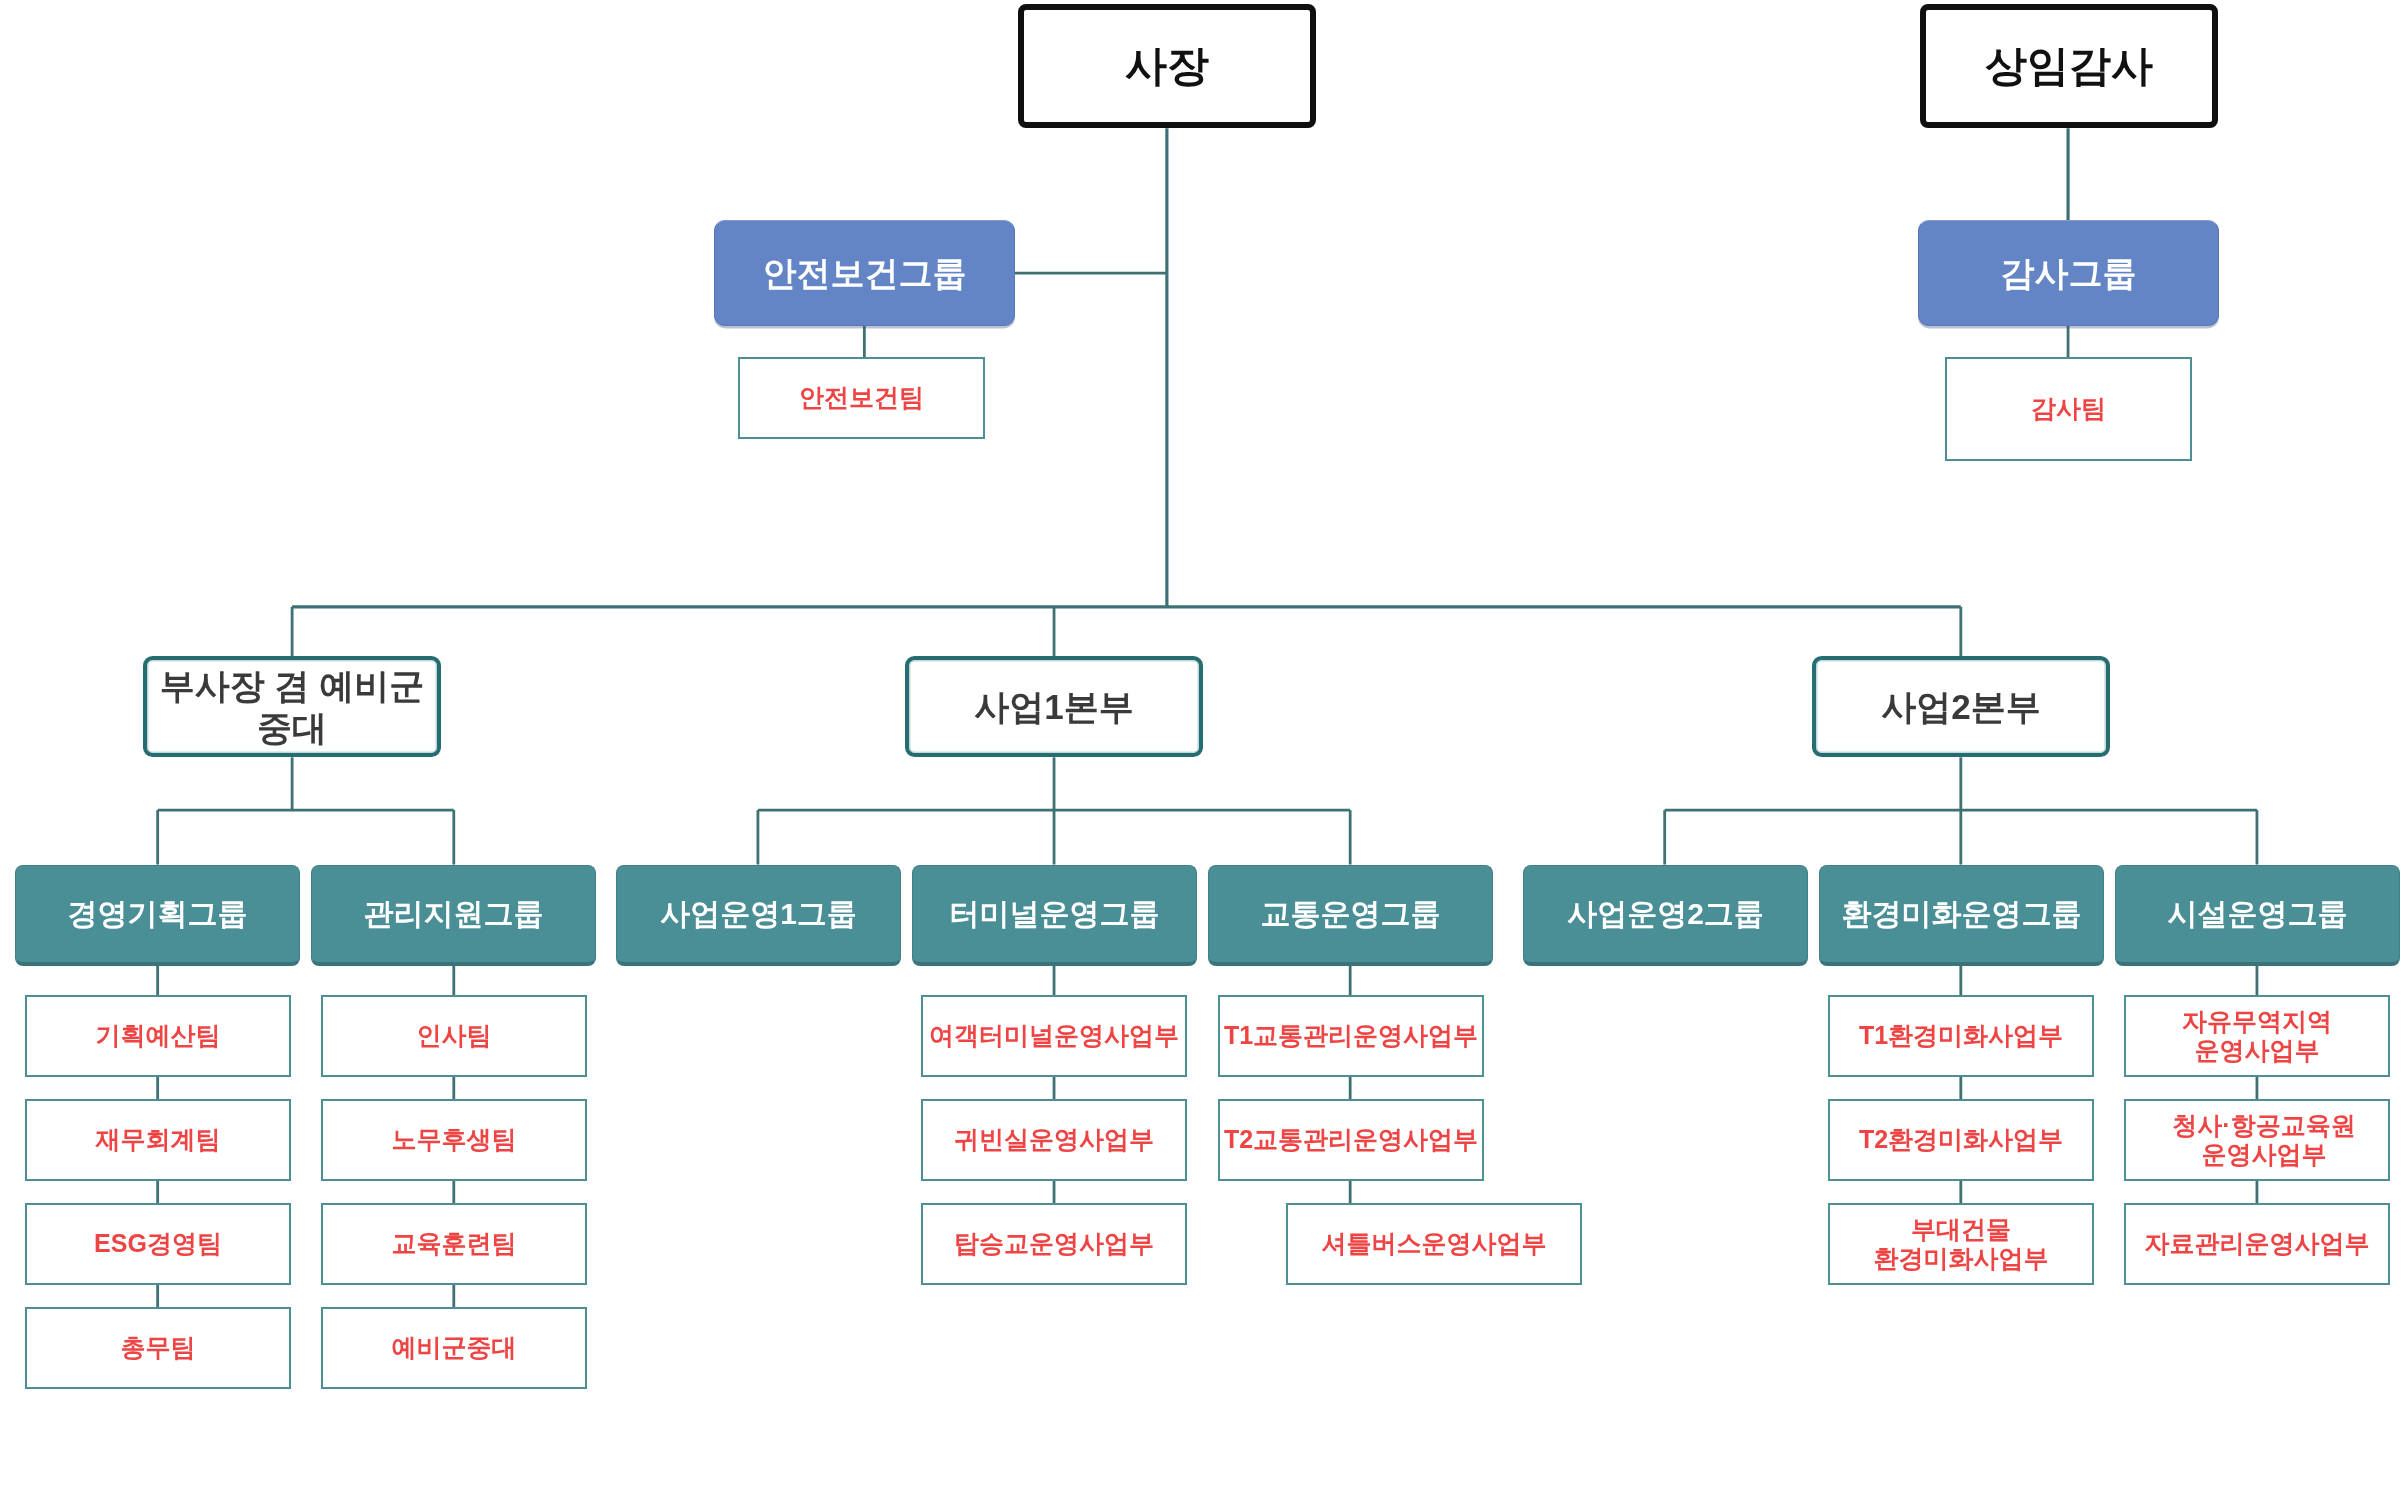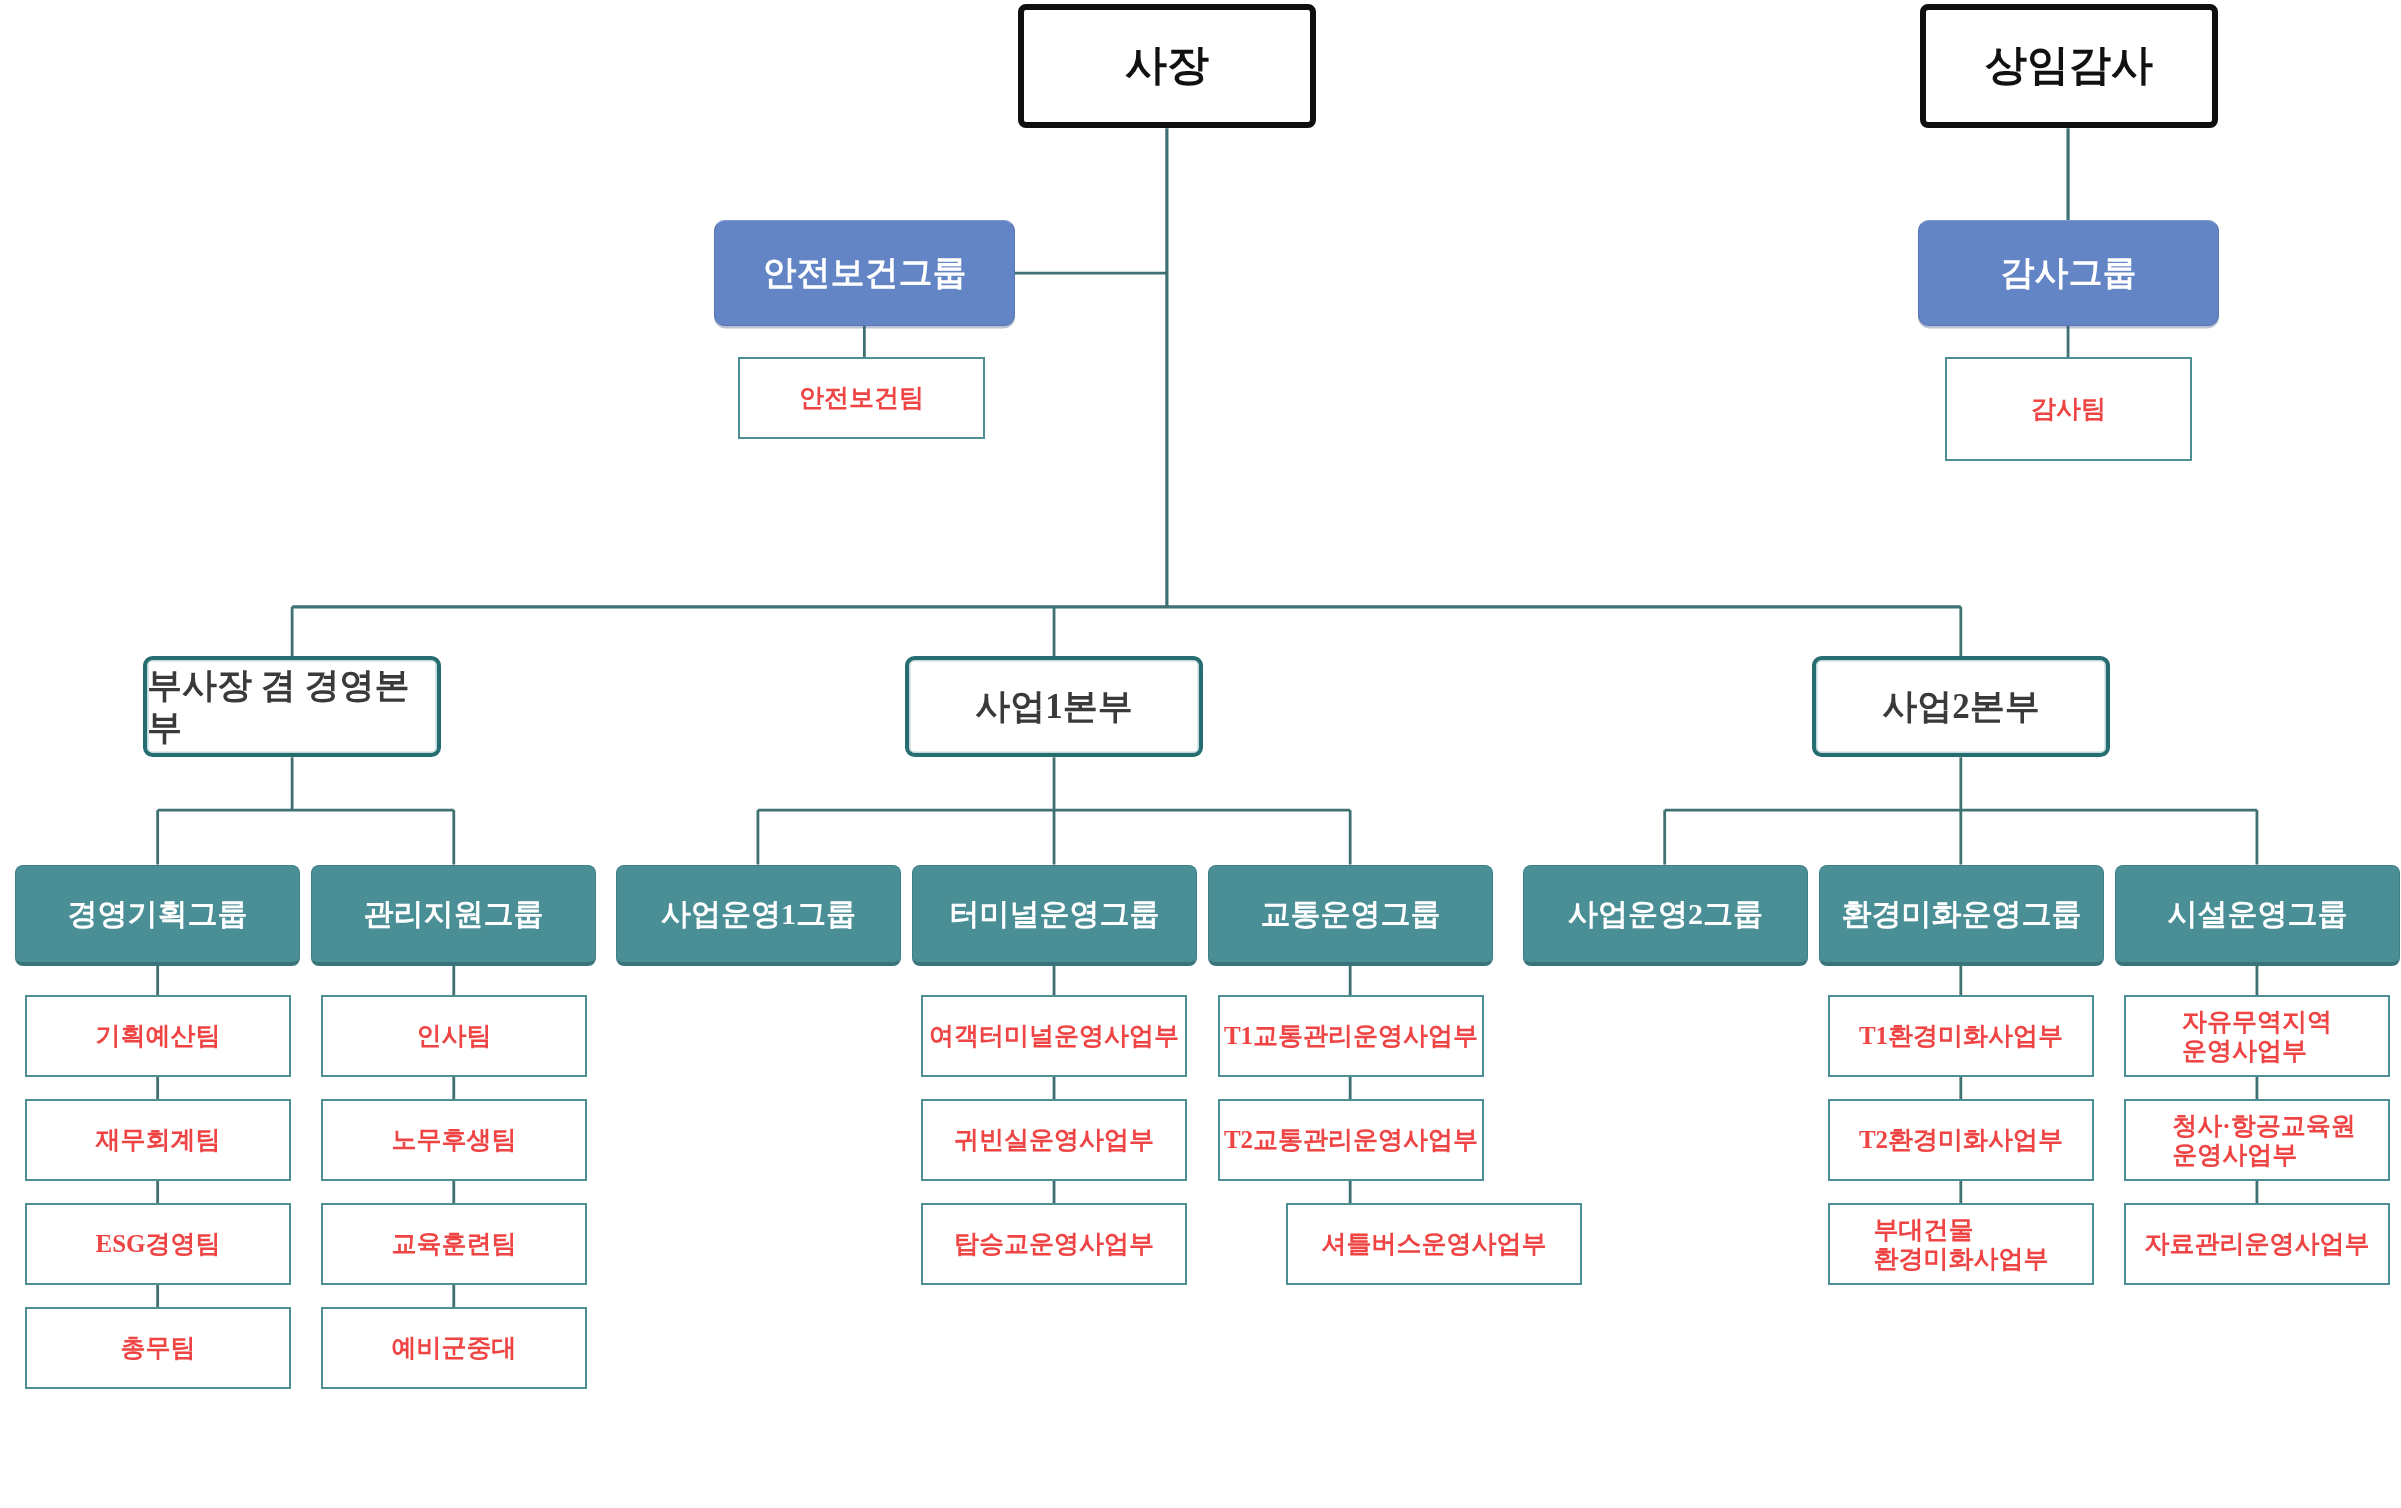--- a/index.html
+++ b/index.html
@@ -15,25 +15,24 @@
     position:absolute;
     left:0;top:0;
     width:2401px;height:1509px;
   }
   .box{
     position:absolute;
     box-sizing:border-box;
     display:flex;
     align-items:center;
     justify-content:center;
-    text-align:left;
+    text-align:center;
     font-weight:bold;
     white-space:pre-line;
     line-height:1.18;
-    font-family:Liberation Serif, serif;
   }
   .top-box{
     background:#ffffff;
     border:6.4px solid #0f0f0f;
     border-radius:8px;
     color:#111111;
     font-size:42px;
   }
   .blue-box{
     background:#6485C5;
@@ -116,21 +115,21 @@
       <line x1="2820" y1="1206" x2="2820" y2="1243" stroke="#3F7173" stroke-width="3.5"></line>
       <line x1="2820" y1="1345" x2="2820" y2="1373" stroke="#3F7173" stroke-width="3.5"></line>
       <line x1="2820" y1="1475" x2="2820" y2="1503" stroke="#3F7173" stroke-width="3.5"></line>
     </svg>
 <div class="box top-box" style="left: 1018px; top: 4px; width: 298px; height: 124px;">사장</div>
     <div class="box top-box" style="left: 1920px; top: 4px; width: 298px; height: 124px;">상임감사</div>
     <div class="box blue-box" style="left: 714px; top: 220px; width: 301px; height: 106px;">안전보건그룹</div>
     <div class="box blue-box" style="left: 1918px; top: 220px; width: 301px; height: 106px;">감사그룹</div>
     <div class="box team-box" style="left: 738px; top: 357px; width: 247px; height: 82px;">안전보건팀</div>
     <div class="box team-box" style="left: 1945px; top: 357px; width: 247px; height: 104px;">감사팀</div>
-    <div class="box division-box" style="left: 143px; top: 656px; width: 298px; height: 101px;">부사장 겸 경영본부</div>
+    <div class="box division-box" style="left: 143px; top: 656px; width: 298px; height: 101px;">부사장 겸 예비군중대</div>
     <div class="box group-box" style="left: 15px; top: 865px; width: 285px; height: 101px;">경영기획그룹</div>
     <div class="box team-box" style="left: 25px; top: 995px; width: 266px; height: 82px;">기획예산팀</div>
     <div class="box team-box" style="left: 25px; top: 1099px; width: 266px; height: 82px;">재무회계팀</div>
     <div class="box team-box" style="left: 25px; top: 1203px; width: 266px; height: 82px;">ESG경영팀</div>
     <div class="box team-box" style="left: 25px; top: 1307px; width: 266px; height: 82px;">총무팀</div>
     <div class="box group-box" style="left: 311px; top: 865px; width: 285px; height: 101px;">관리지원그룹</div>
     <div class="box team-box" style="left: 321px; top: 995px; width: 266px; height: 82px;">인사팀</div>
     <div class="box team-box" style="left: 321px; top: 1099px; width: 266px; height: 82px;">노무후생팀</div>
     <div class="box team-box" style="left: 321px; top: 1203px; width: 266px; height: 82px;">교육훈련팀</div>
     <div class="box team-box" style="left: 321px; top: 1307px; width: 266px; height: 82px;">예비군중대</div>

